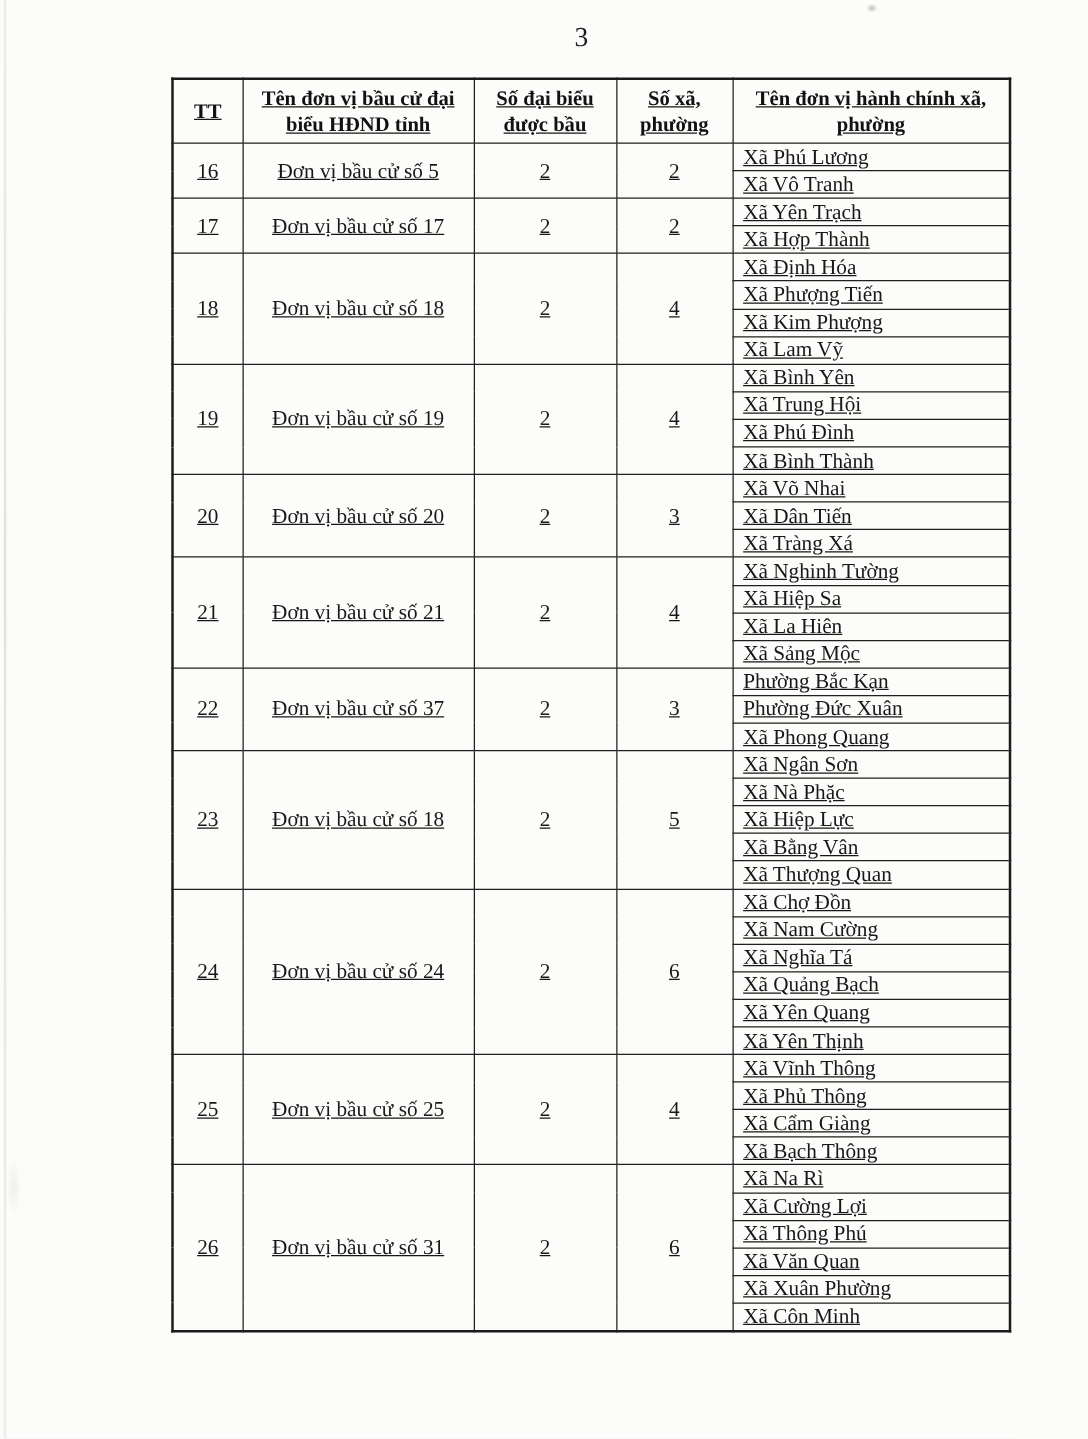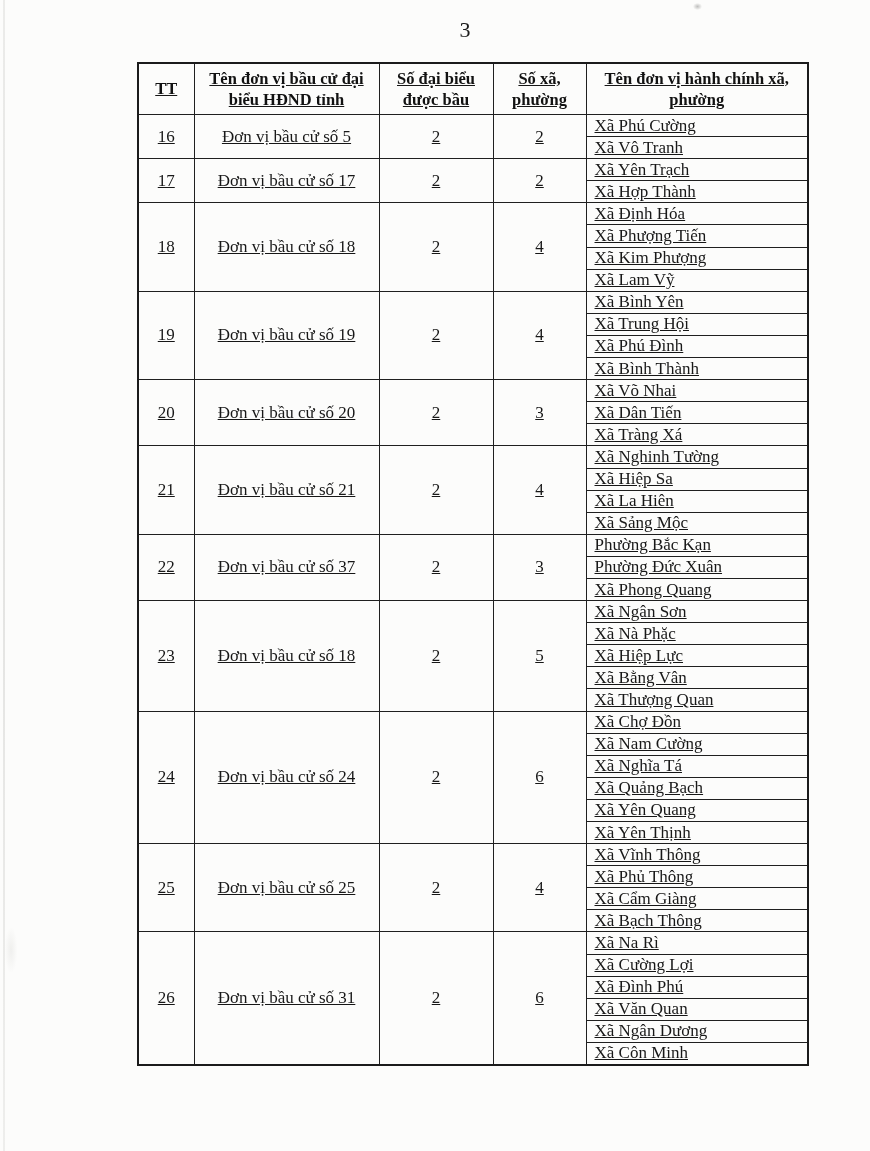--- a/index.html
+++ b/index.html
@@ -128,21 +128,21 @@
         <th>Số xã, phường</th>
         <th>Tên đơn vị hành chính xã, phường</th>
       </tr>
     </thead>
     <tbody id="table-body">
         <tr>
           <td rowspan="2" class="cell-tt">16</td>
           <td rowspan="2" class="cell-unit-name">Đơn vị bầu cử số 5</td>
           <td rowspan="2" class="cell-delegates-count">2</td>
           <td rowspan="2" class="cell-communes-count">2</td>
-          <td class="cell-commune">Xã Phú Cường</td>
+          <td class="cell-commune">Xã Phú Lương</td>
         </tr>
         <tr>
           <td class="cell-commune">Xã Vô Tranh</td>
         </tr>
         <tr>
           <td rowspan="2" class="cell-tt">17</td>
           <td rowspan="2" class="cell-unit-name">Đơn vị bầu cử số 17</td>
           <td rowspan="2" class="cell-delegates-count">2</td>
           <td rowspan="2" class="cell-communes-count">2</td>
           <td class="cell-commune">Xã Yên Trạch</td>
@@ -285,26 +285,26 @@
           <td rowspan="6" class="cell-tt">26</td>
           <td rowspan="6" class="cell-unit-name">Đơn vị bầu cử số 31</td>
           <td rowspan="6" class="cell-delegates-count">2</td>
           <td rowspan="6" class="cell-communes-count">6</td>
           <td class="cell-commune">Xã Na Rì</td>
         </tr>
         <tr>
           <td class="cell-commune">Xã Cường Lợi</td>
         </tr>
         <tr>
-          <td class="cell-commune">Xã Đình Phú</td>
+          <td class="cell-commune">Xã Thông Phú</td>
         </tr>
         <tr>
           <td class="cell-commune">Xã Văn Quan</td>
         </tr>
         <tr>
-          <td class="cell-commune">Xã Ngân Dương</td>
+          <td class="cell-commune">Xã Xuân Phường</td>
         </tr>
         <tr>
           <td class="cell-commune">Xã Côn Minh</td>
         </tr>
       </tbody>
   </table>
 </div>
 
 </body></html>

